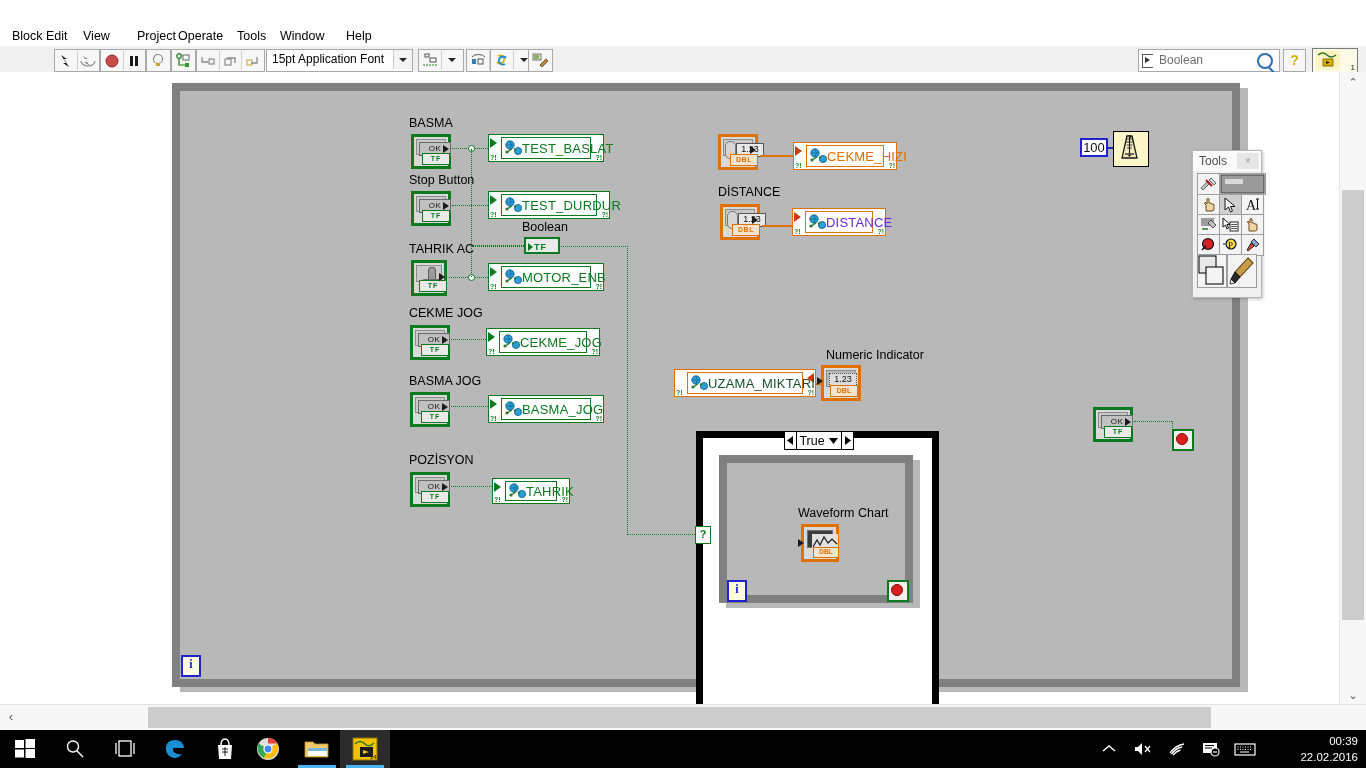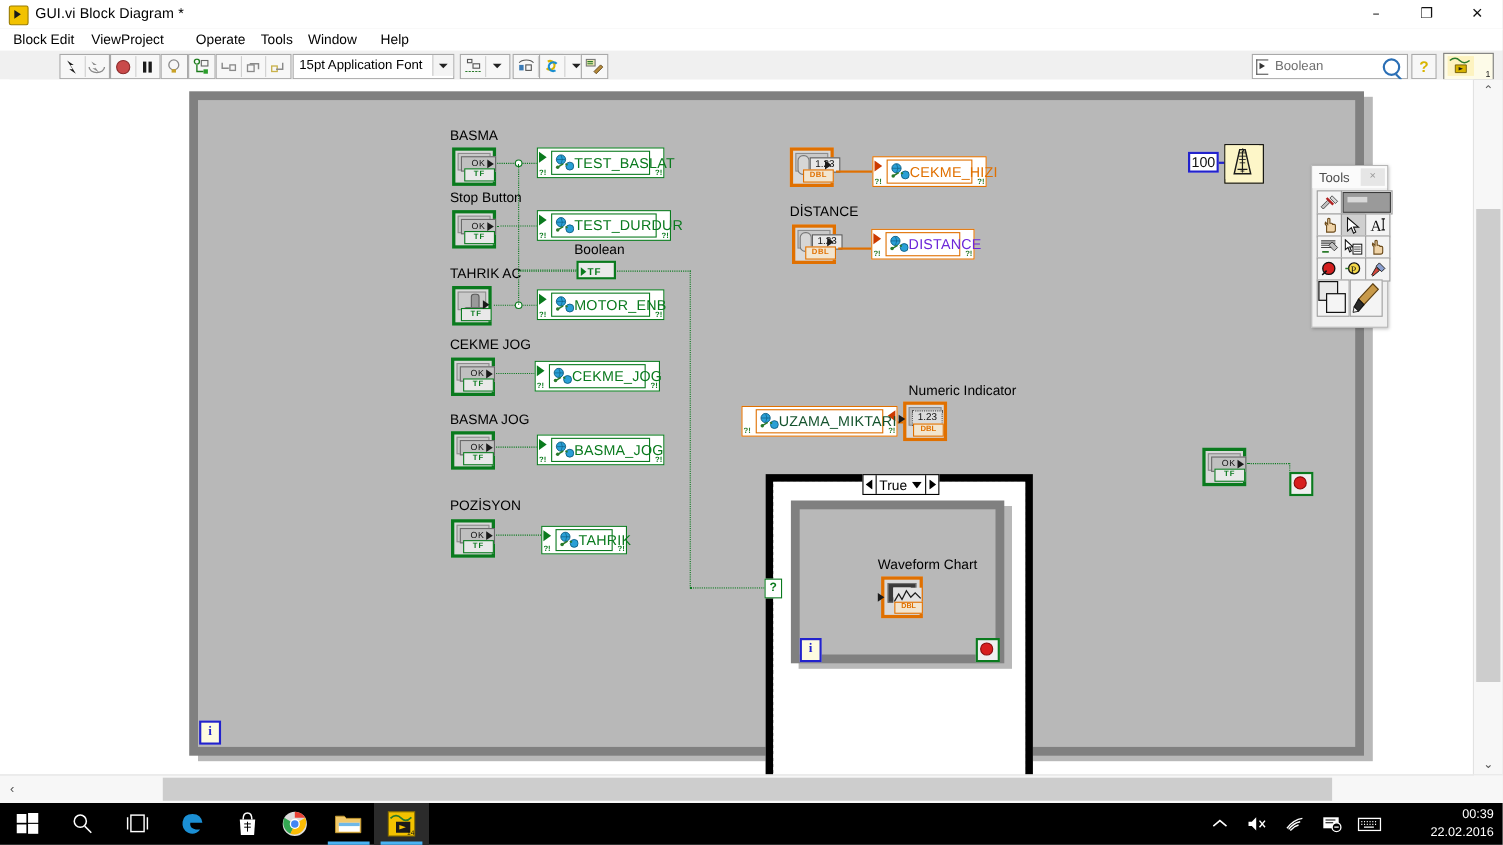--- a/index.html
+++ b/index.html
@@ -160,39 +160,26 @@
   .tb-ico .underline{position:absolute;bottom:0;left:6px;right:6px;height:3px;background:#4ab3f4;}
   .tray{position:absolute;right:0;top:0;height:38px;display:flex;align-items:center;}
   .tray-item{width:34px;height:38px;display:flex;align-items:center;justify-content:center;color:#fff;}
   .clock{position:absolute;right:8px;top:3px;text-align:right;color:#fff;font-size:11.5px;line-height:16px;}
 </style>
 </head>
 <body>
 
 <div class="app">
 
-  <div class="titlebar">
-    <div class="title-icon"></div>
-    <div class="title-text">GUI.vi Block Diagram *</div>
-    <div class="winbtn wb-min">
-        <span>–</span>
-      </div>
-    <div class="winbtn wb-max">
-        <span>❐</span>
-      </div>
-    <div class="winbtn wb-close">
-        <span>✕</span>
-      </div>
-  </div>
 
   <div class="menubar">
     <div class="menu-item" style="left:6px">Block</div>
     <div class="menu-item" style="left:40px">Edit</div>
     <div class="menu-item" style="left:77px">View</div>
-    <div class="menu-item" style="left:104px">Project</div>
+    <div class="menu-item" style="left:131px">Project</div>
     <div class="menu-item" style="left:172px">Operate</div>
     <div class="menu-item" style="left:231px">Tools</div>
     <div class="menu-item" style="left:274px">Window</div>
     <div class="menu-item" style="left:340px">Help</div>
   </div>
 
   <div class="toolbar">
 
     <div class="tb-group" style="left:54px;width:44px;">
       <div class="tb-btn">

